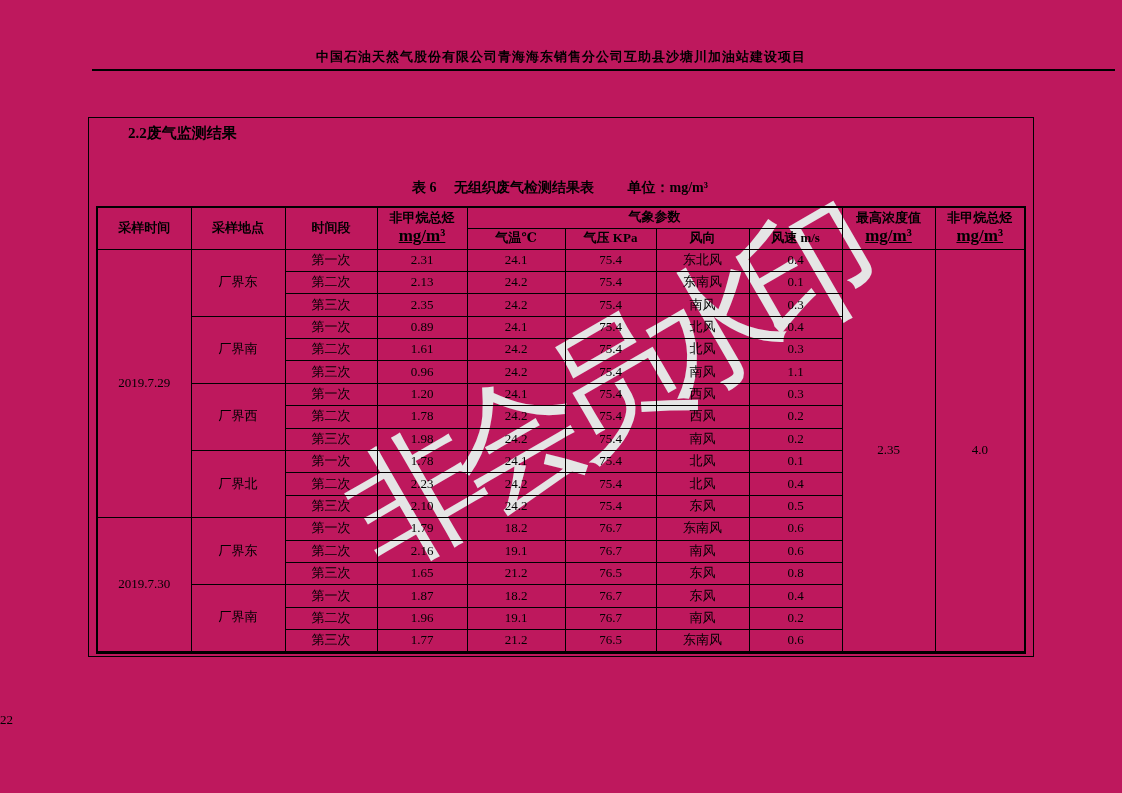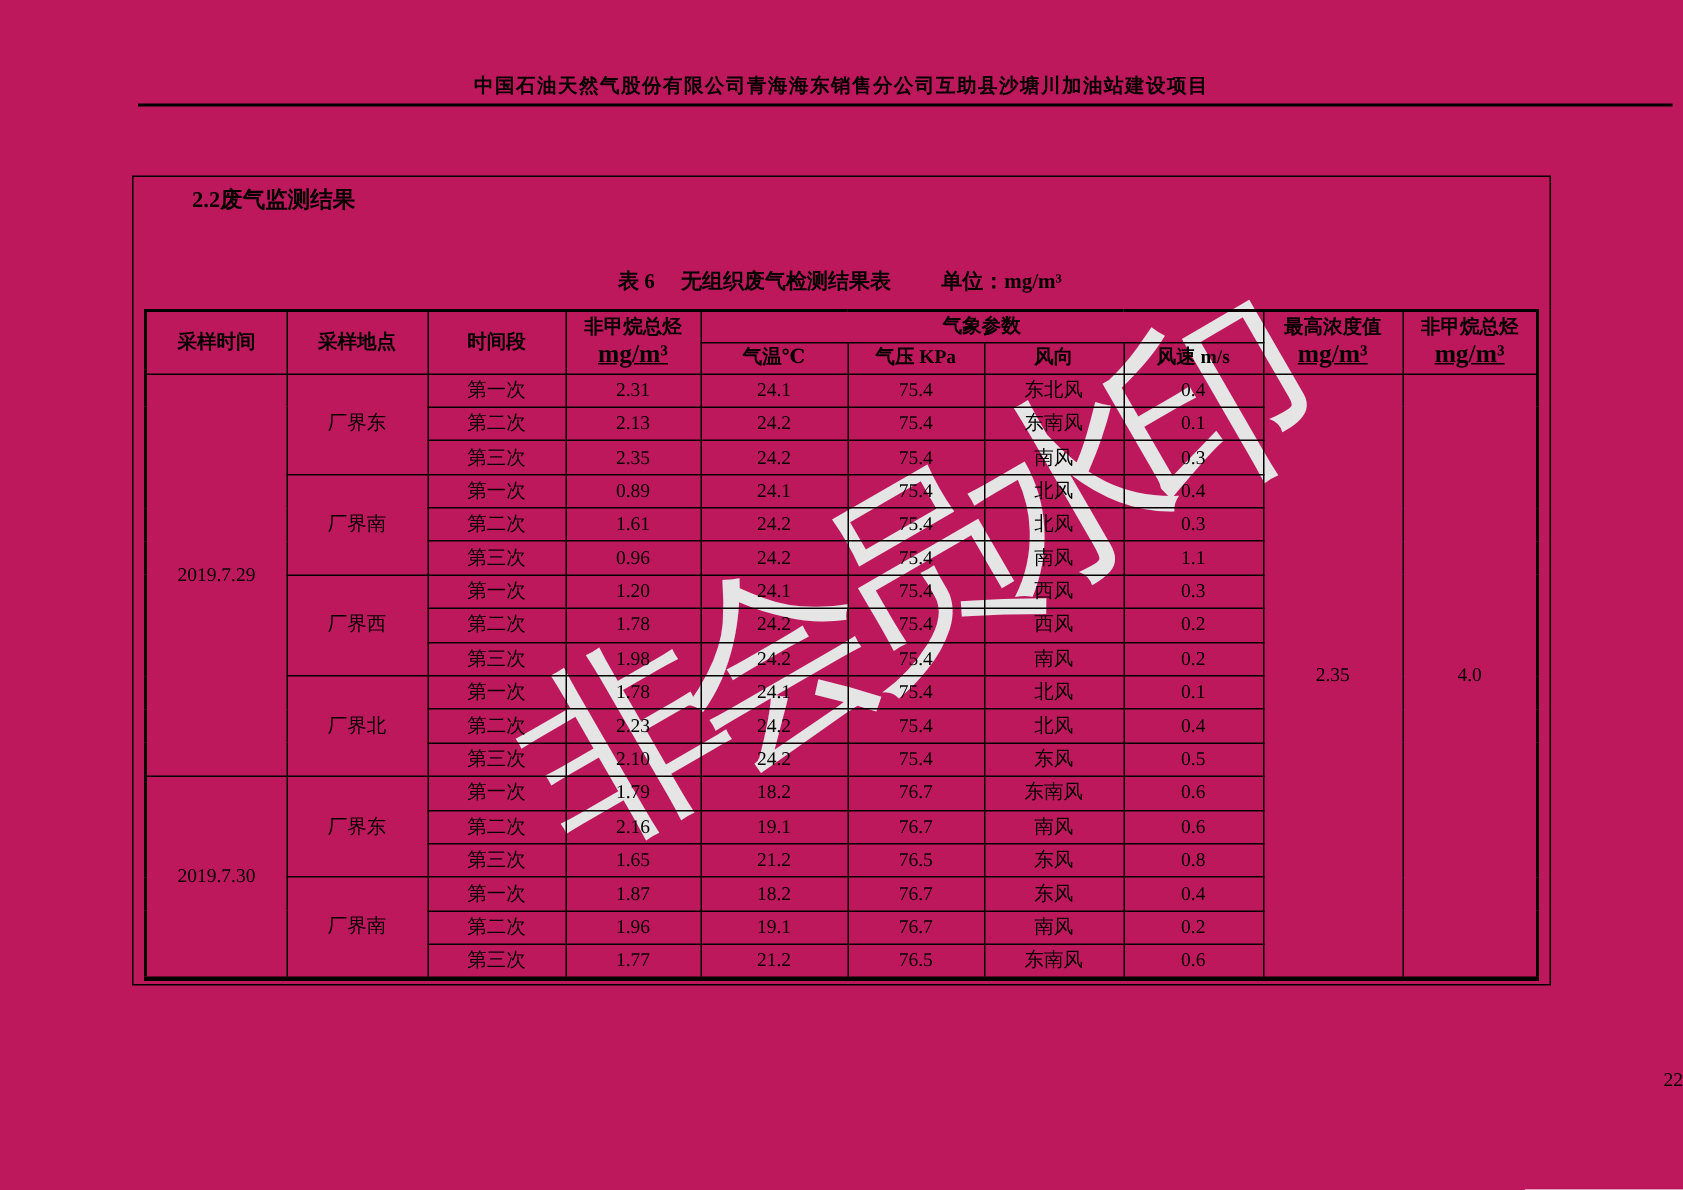--- a/index.html
+++ b/index.html
@@ -24,21 +24,21 @@
                 border:2px solid #000;border-bottom:3px solid #000;background:transparent;}
   table.results th,table.results td{border:1px solid #000;padding:0;margin:0;
                 text-align:center;vertical-align:middle;font-size:13px;line-height:1.15;
                 background:transparent;overflow:hidden;}
   table.results thead tr{height:21px;}
   table.results th{font-weight:bold;}
   table.results th .sub{font-size:17px;text-decoration:underline;}
   table.results tbody tr{height:22.4px;}
   td.num{font-size:12.5px;}
   td.span-tall{vertical-align:middle;padding-top:130px;font-size:12.5px;}
-  .page-number{position:absolute;top:712px;left:0;width:100%;text-align:right;font-size:13px;}
+  .page-number{position:absolute;top:712px;left:0;width:100%;text-align:left;font-size:13px;}
 </style>
 </head>
 <body>
 
 <div class="page">
 
   <div class="doc-header">中国石油天然气股份有限公司青海海东销售分公司互助县沙塘川加油站建设项目</div>
   <div class="doc-header-rule"></div>
 
   <div class="watermark">非会员水印</div>

